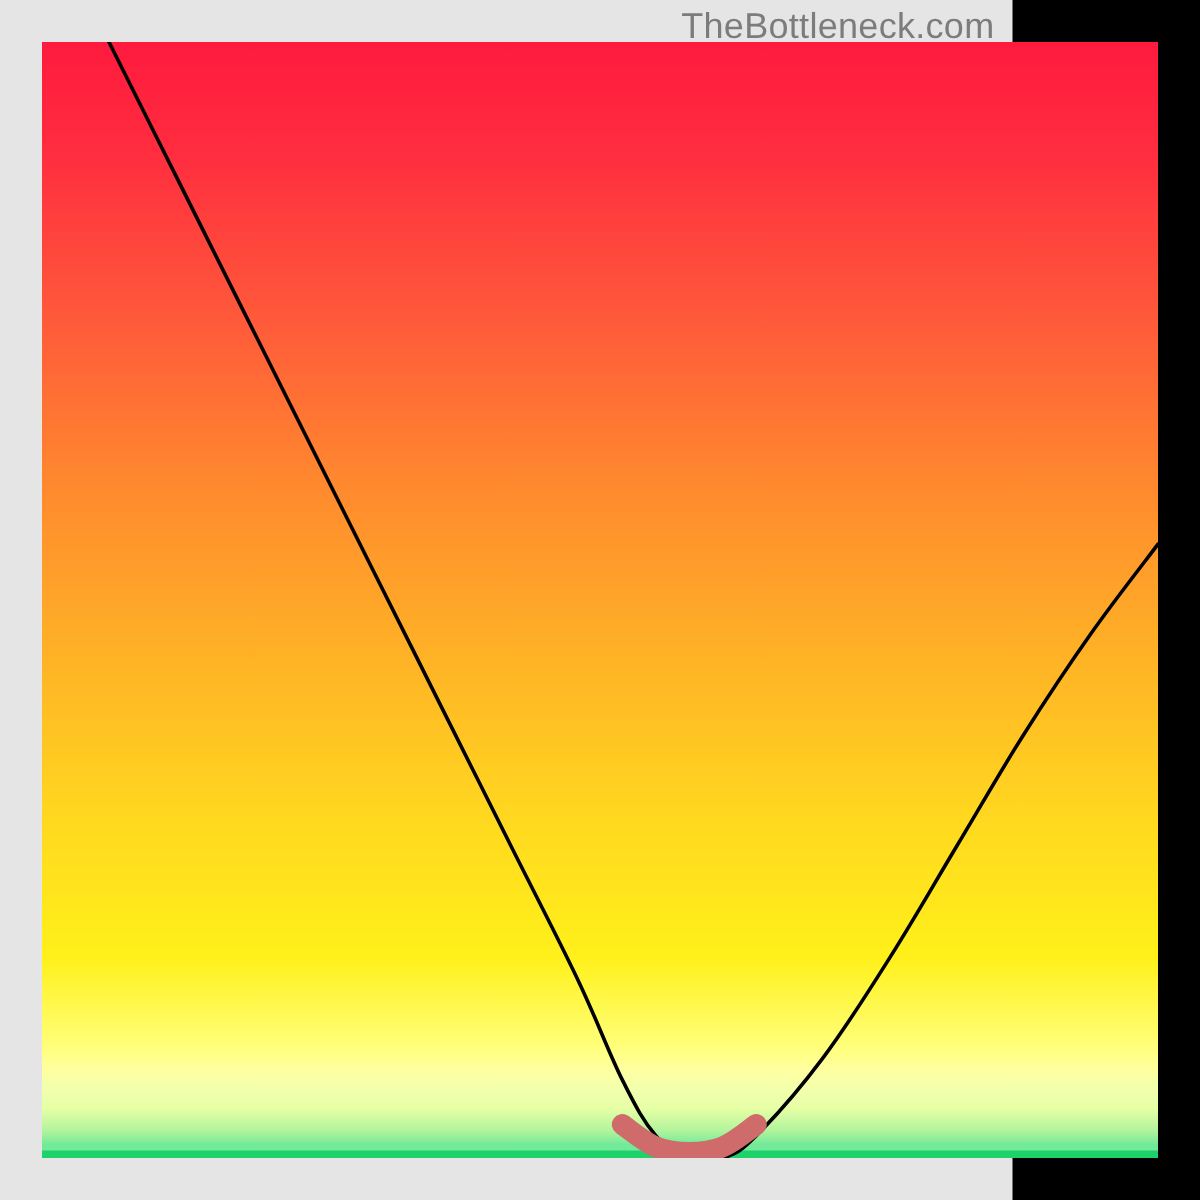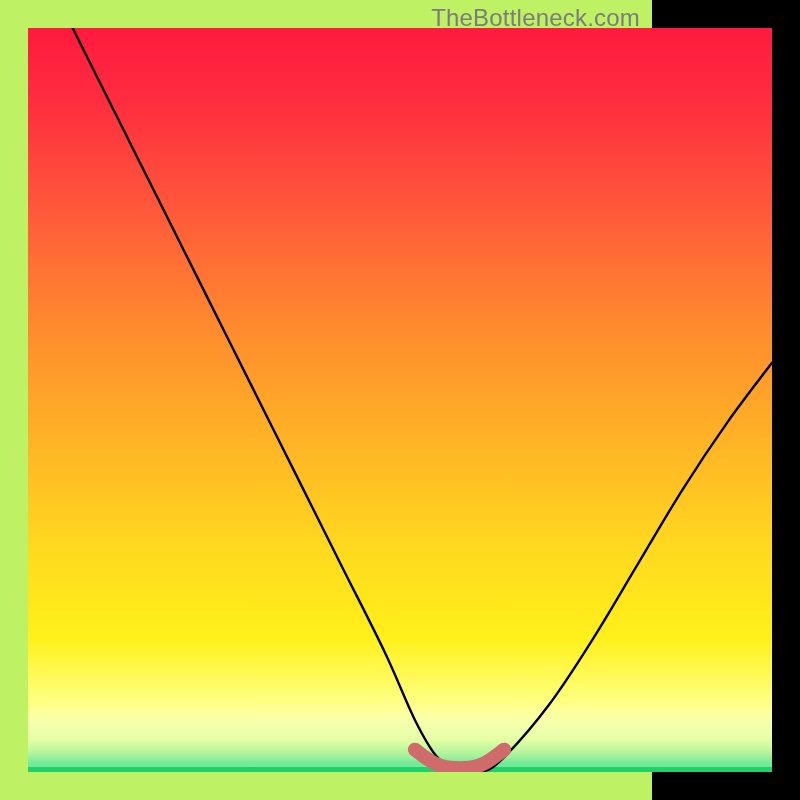--- a/index.html
+++ b/index.html
@@ -10,21 +10,22 @@
     background: #000;
     overflow: hidden;
     font-family: Arial, Helvetica, sans-serif;
   }
   .frame {
     position: absolute;
     left: 0;
     top: 0;
     width: 652px;
     height: 800px;
-    background: #bef264;
+    background: #e5e5e5;
+    padding-left: 23px;
   }
   .plot-area {
     position: absolute;
     left: 28px;
     top: 28px;
     width: 744px;
     height: 744px;
     overflow: hidden;
   }
   

